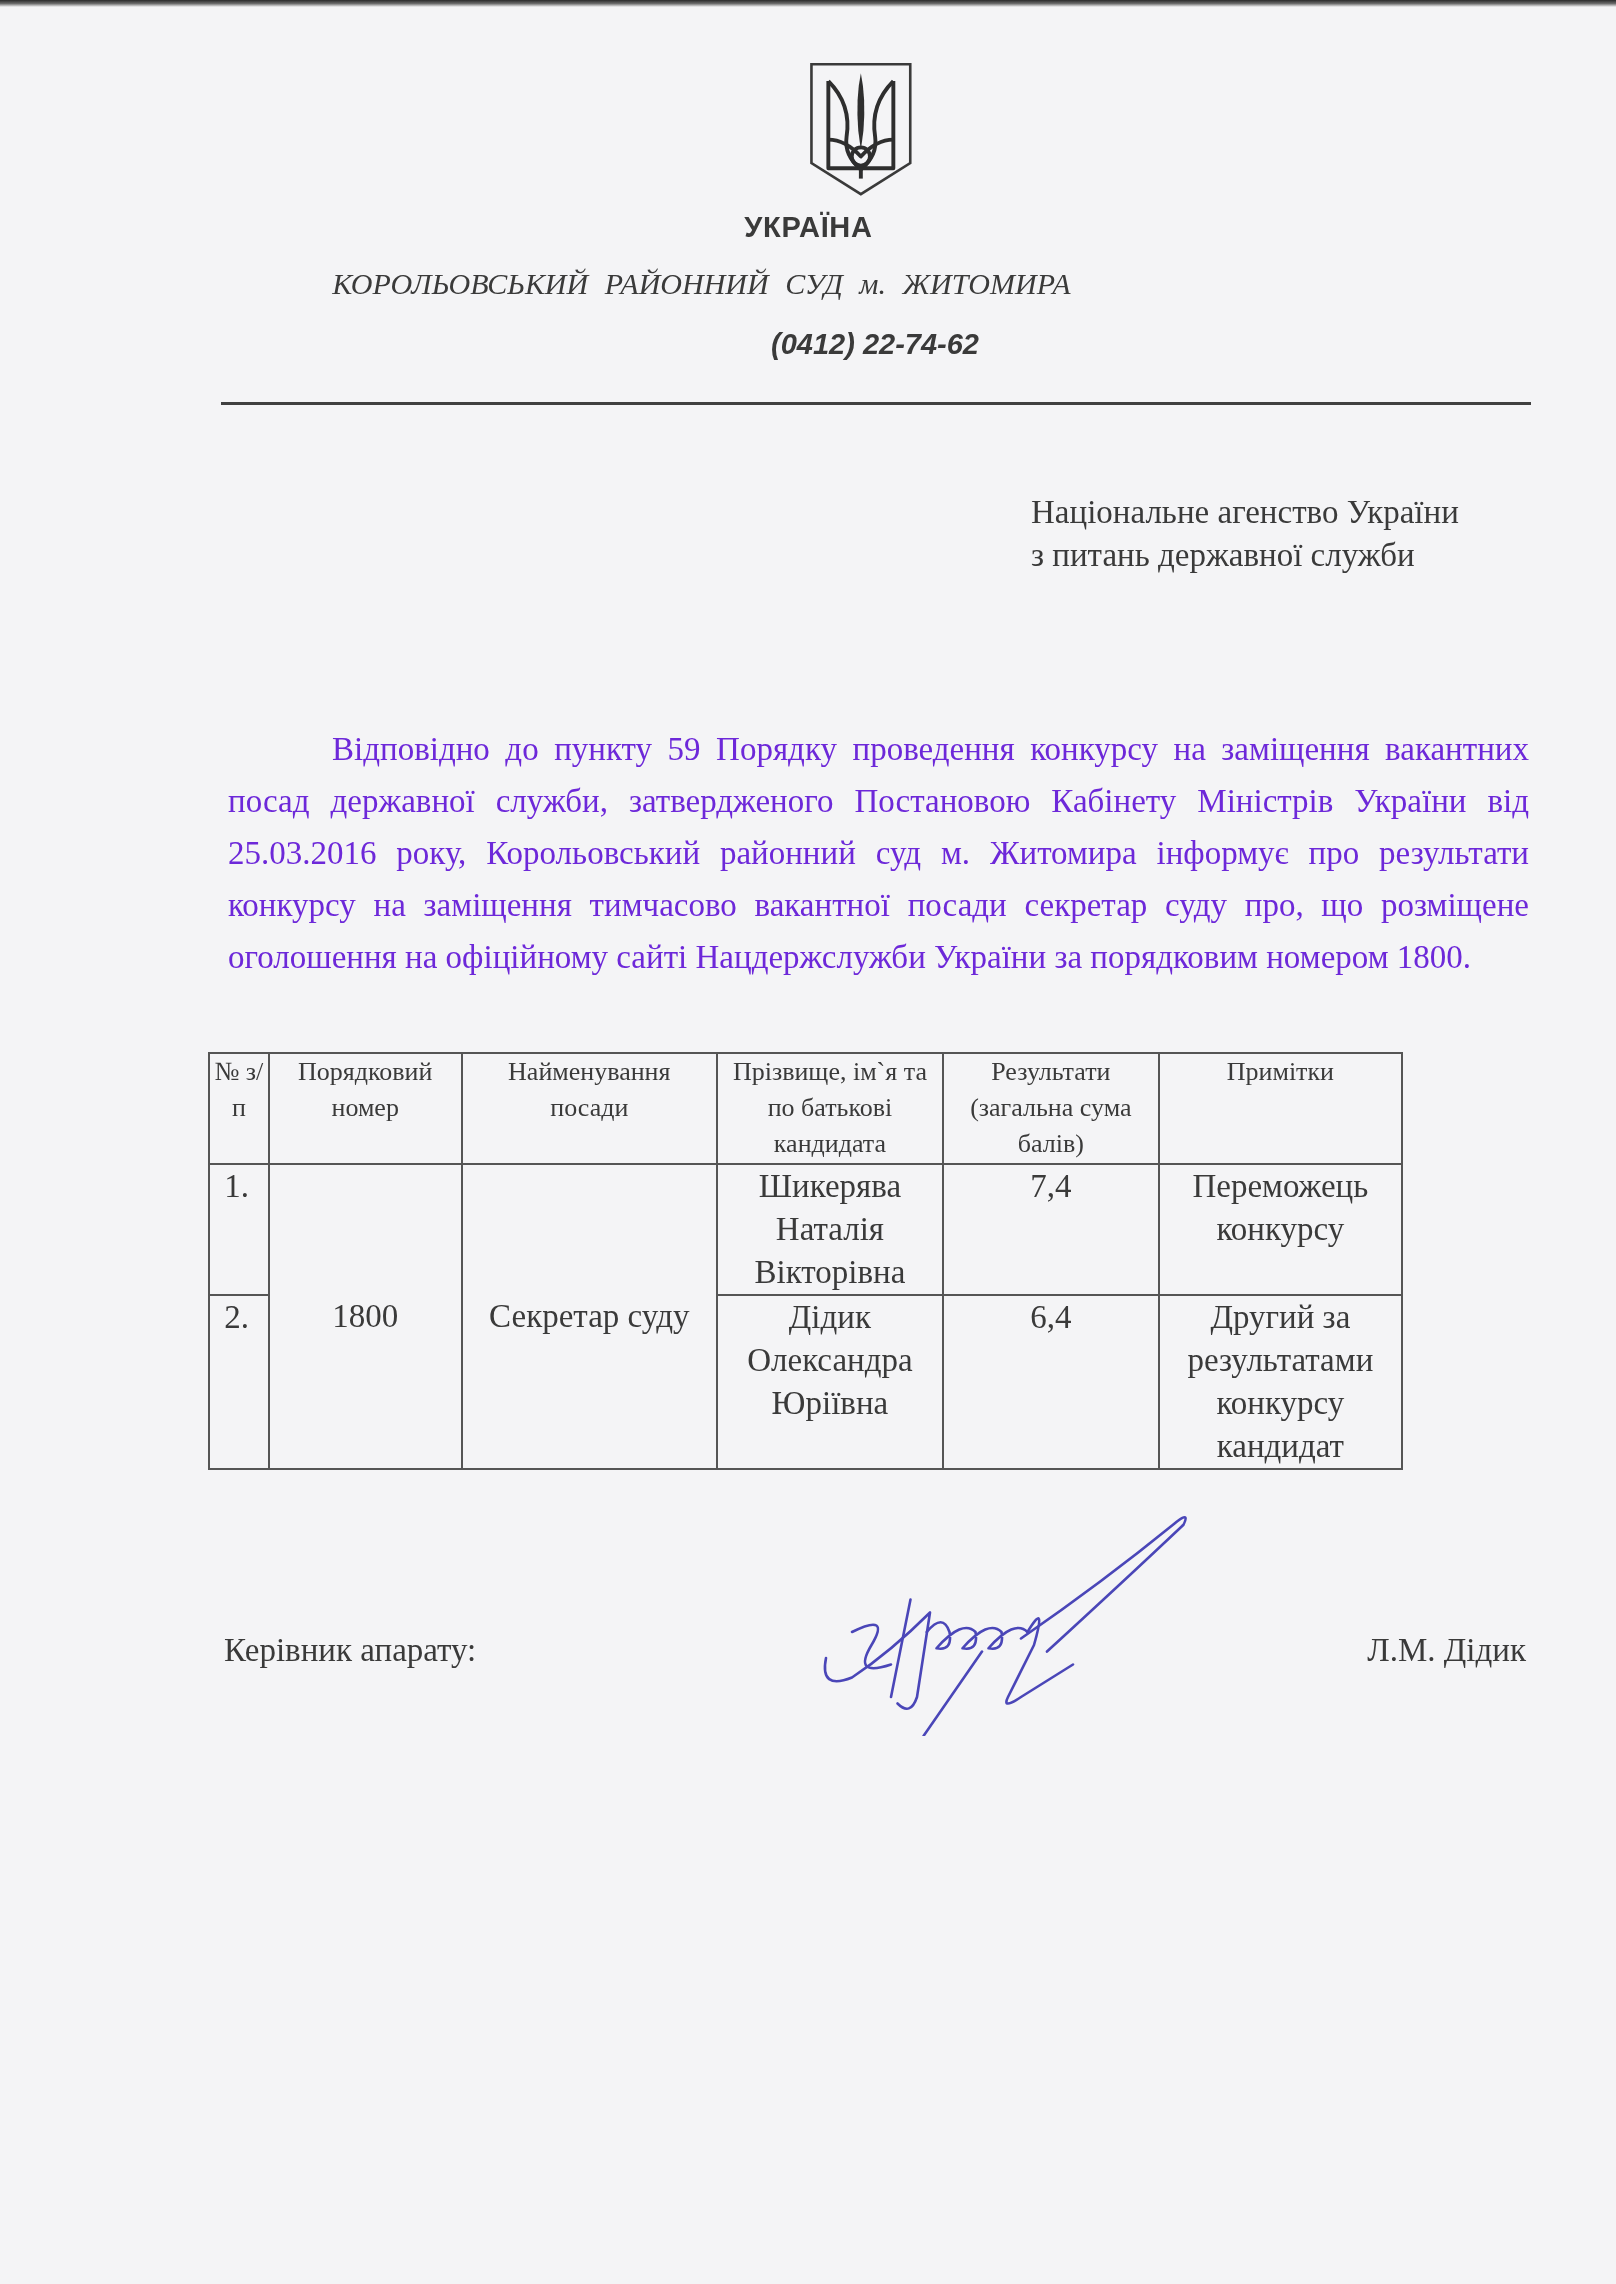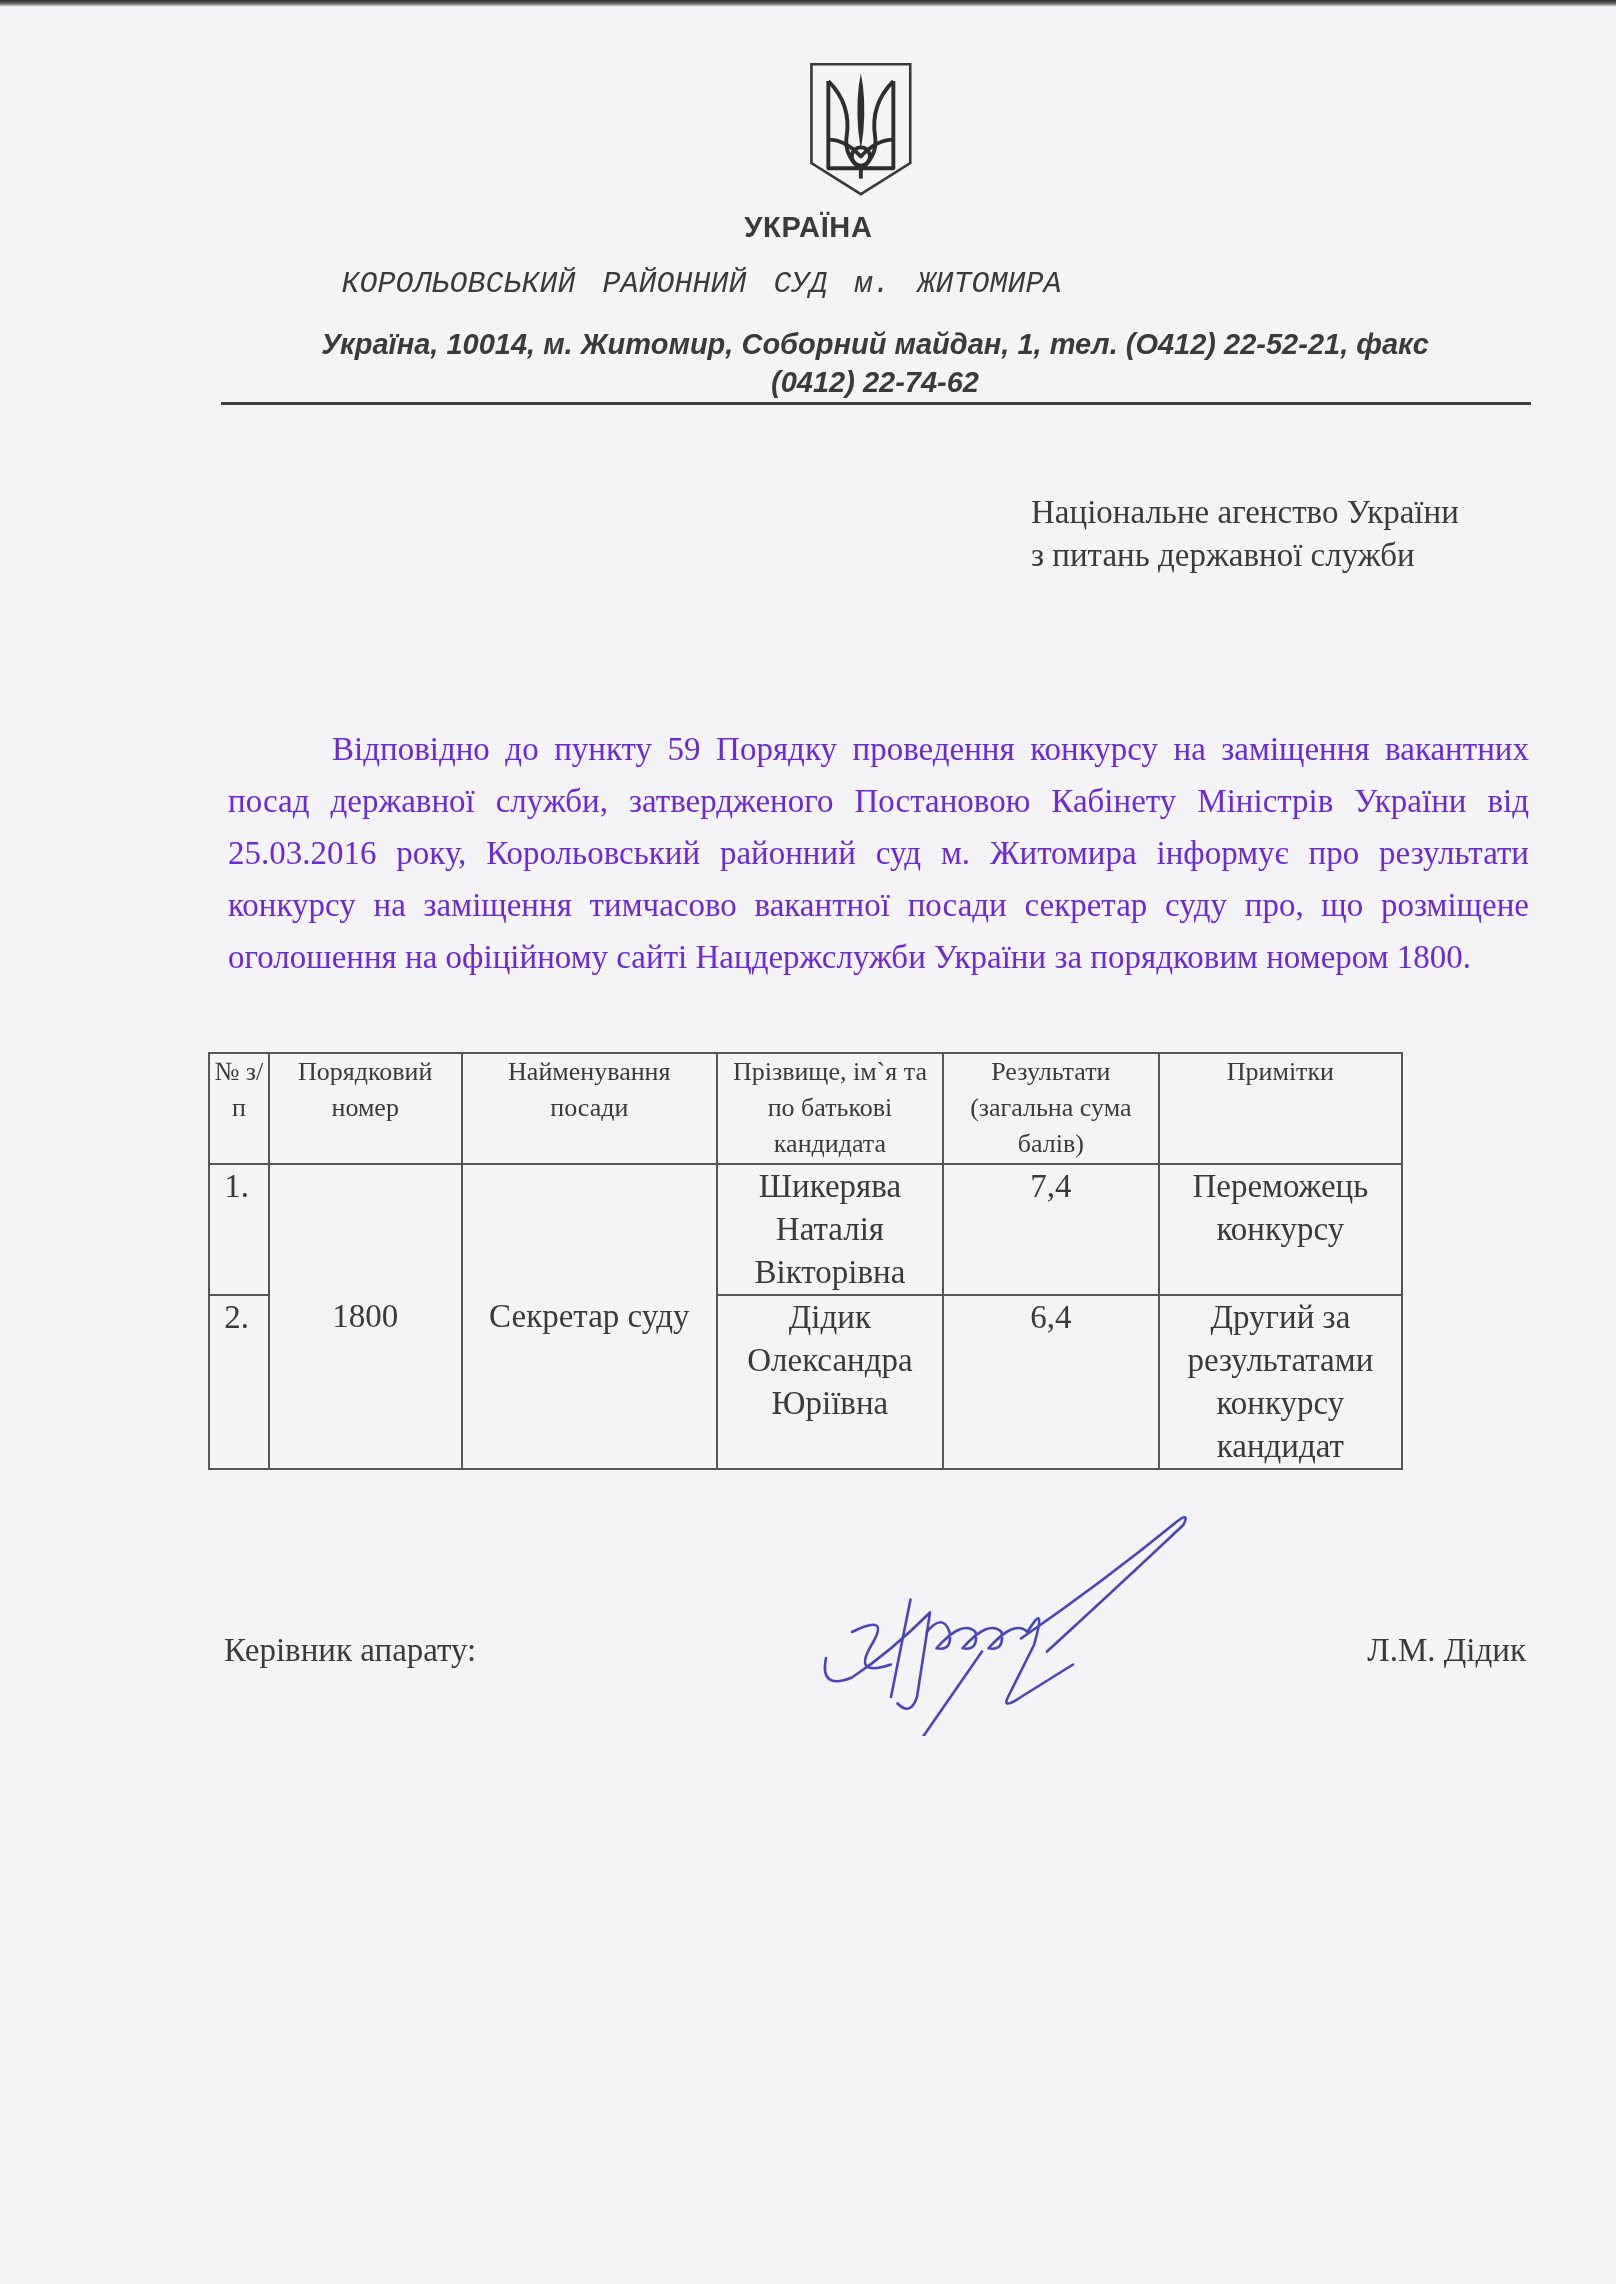--- a/index.html
+++ b/index.html
@@ -19,21 +19,21 @@
     }
     .country {
       position: absolute; left: 0; width: 1617px; top: 211px;
       text-align: center;
       font-family: "Liberation Sans", sans-serif; font-weight: bold;
       font-size: 29px; color: #3a3a3a; letter-spacing: 0.7px;
     }
     .court {
       position: absolute; left: 0; width: 1403px; top: 267px;
       text-align: center;
-      font-family: Liberation Mono, monospace; font-style: italic;
+      font-family: Liberation Serif, serif; font-style: italic;
       font-size: 30px; color: #3a3a3a; word-spacing: 9px;
     }
     .address {
       position: absolute; left: 241px; width: 1268px; top: 325px;
       text-align: center;
       font-family: "Liberation Sans", sans-serif; font-weight: bold; font-style: italic;
       font-size: 29px; line-height: 38px; color: #3a3a3a;
     }
     .header-rule {
       position: absolute; left: 221px; top: 402px; width: 1310px; height: 3.3px;
@@ -92,21 +92,20 @@
     <path d="M34 124 Q60 124 84 150 Q108 124 134 124"></path>
     <path d="M84 170 L84 184"></path>
     <circle cx="84" cy="150" r="14"></circle>
   </g>
   <path d="M84 22 Q76 60 80 110 L84 140 L88 110 Q92 60 84 22 Z" fill="#2e2e2e"></path>
 </svg>
 
 <div class="country">УКРАЇНА</div>
 <div class="court">КОРОЛЬОВСЬКИЙ  РАЙОННИЙ  СУД  м. ЖИТОМИРА</div>
 <div class="address">
-  <div>Україна, 10014, м. Житомир, Соборний майдан, 1, тел. (О412) 22-52-21,   факс</div>
   <div>(0412) 22-74-62</div>
 </div>
 <div class="header-rule"></div>
 
 <div class="recipient">
   <div>Національне агенство України</div>
   <div>з питань державної служби</div>
 </div>
 
 <div class="body-text">Відповідно до пункту 59 Порядку проведення конкурсу на заміщення вакантних посад  державної служби, затвердженого Постановою Кабінету Міністрів України від 25.03.2016 року, Корольовський районний суд м. Житомира інформує про результати конкурсу на заміщення тимчасово вакантної посади секретар суду про, що розміщене оголошення на офіційному сайті Нацдержслужби України за порядковим номером 1800.</div>

